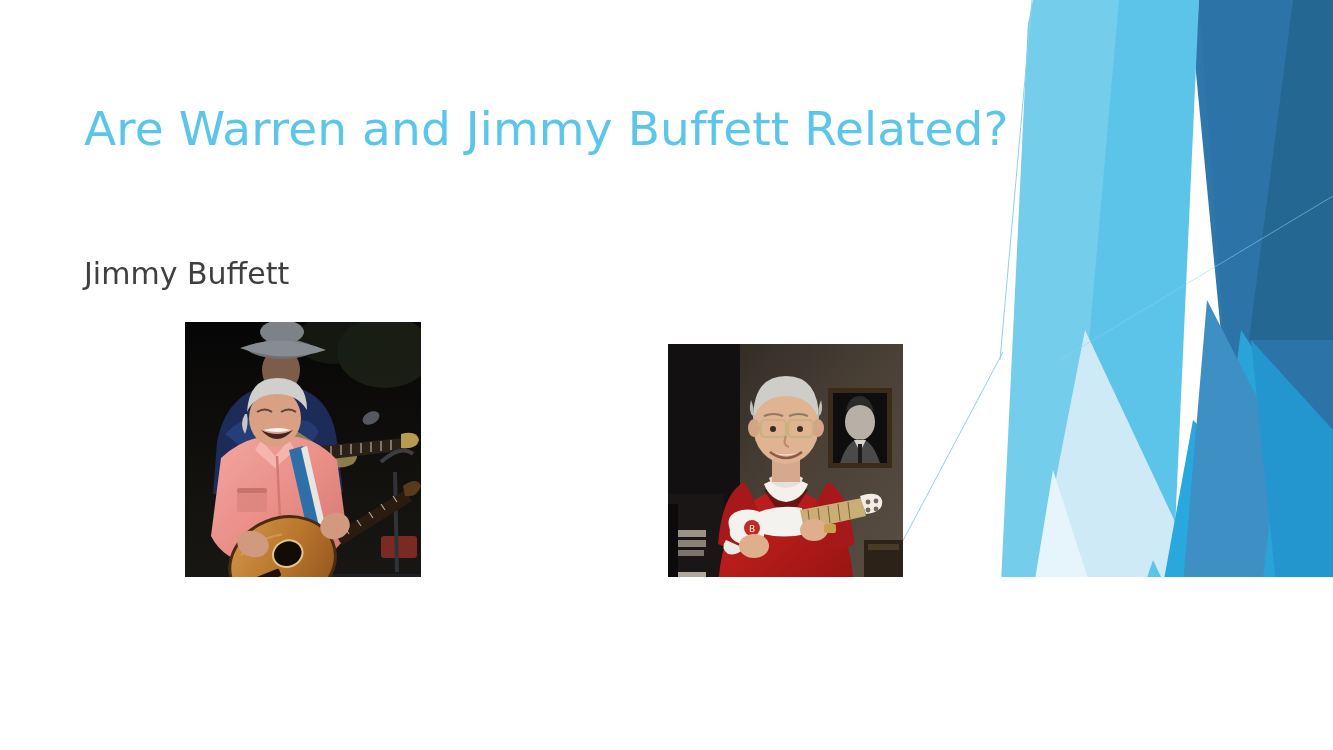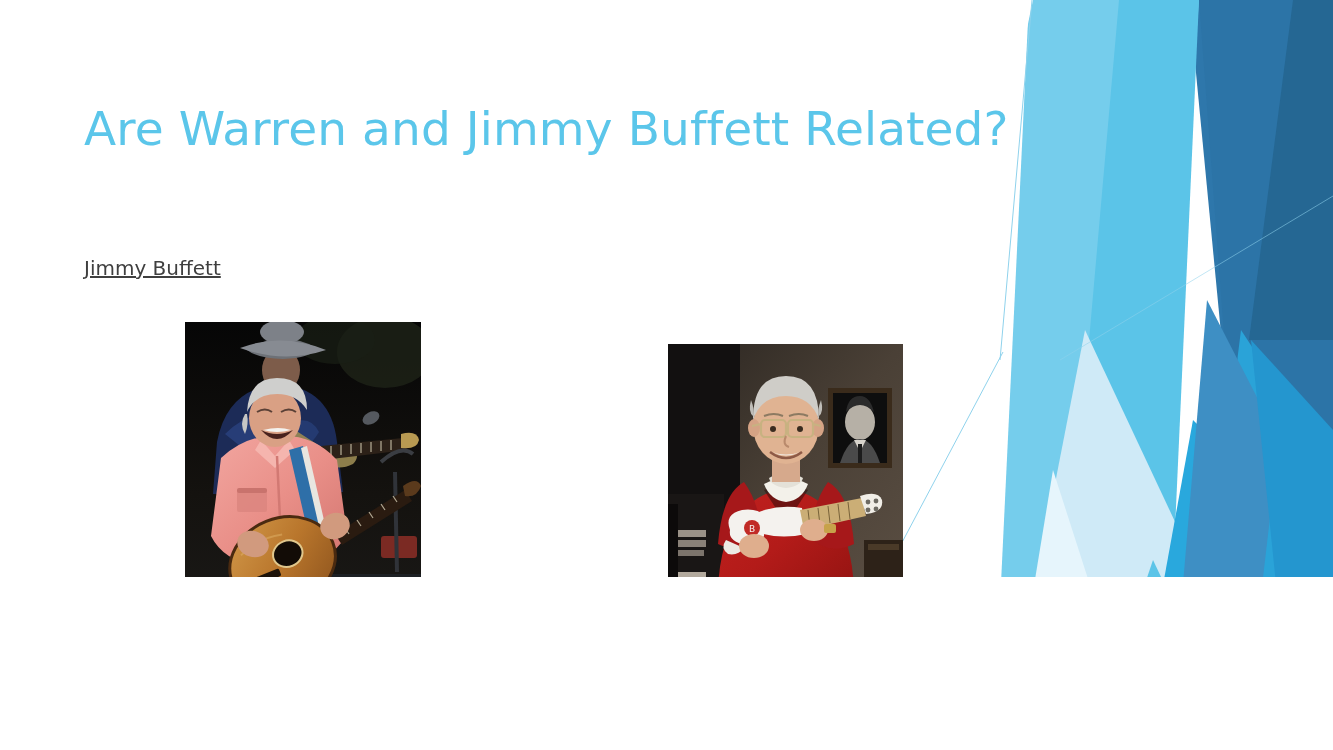--- a/index.html
+++ b/index.html
@@ -44,26 +44,25 @@
     font-weight: normal;
     line-height: 1.18;
     letter-spacing: 0.1px;
     color: #5BC6EA;
     white-space: nowrap;
   }
 
   
   .body-label {
     position: absolute;
-    font-size: 20px;
+    font-size: 30px;
     font-weight: normal;
     color: #3F3F3F;
     line-height: 1.2;
     white-space: nowrap;
-    text-decoration: underline;
   }
   #label-jimmy { left: 84px;  top: 256px; }
   #label-warren { left: 566px; top: 256px; }
 
   
   .photo {
     position: absolute;
     overflow: hidden;
     background: #0b0b0b;
   }

